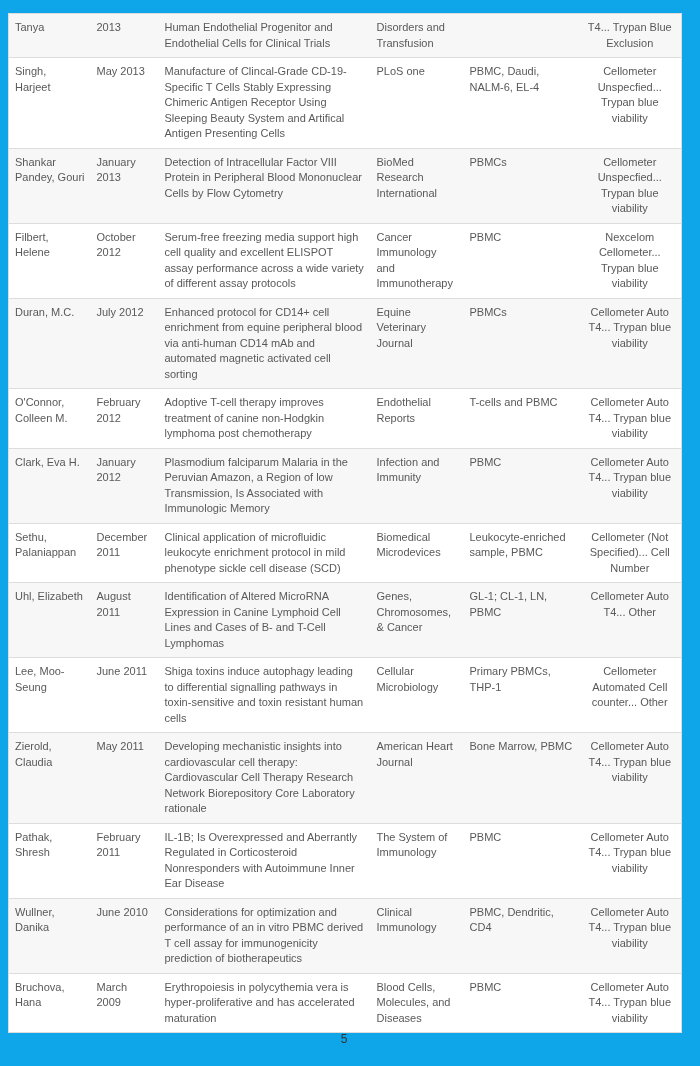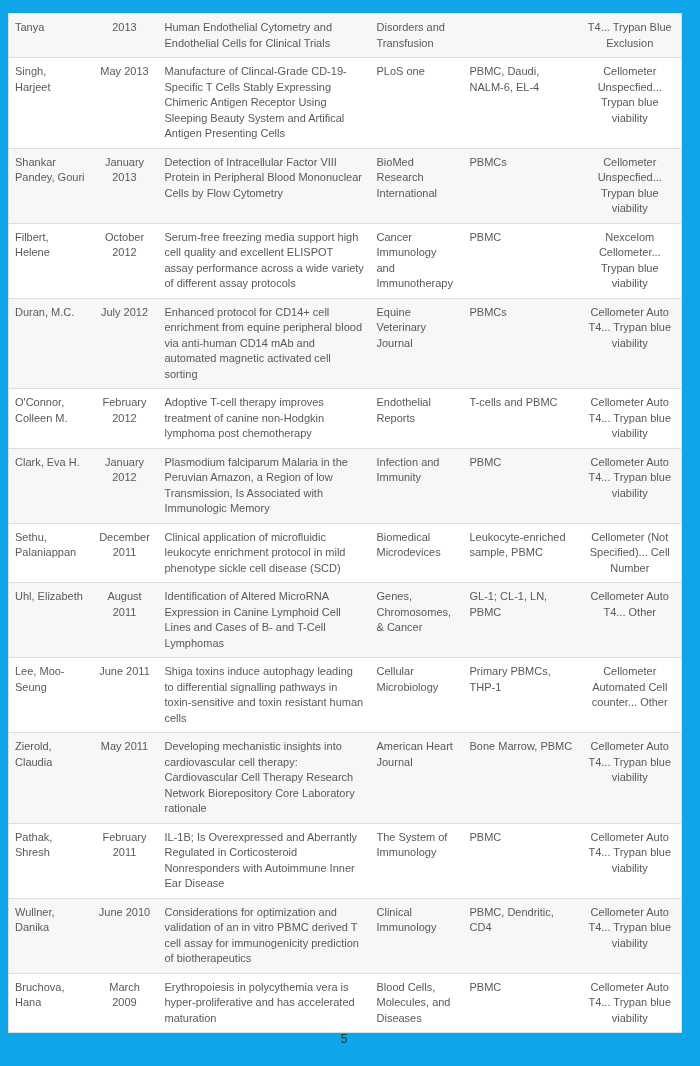--- a/index.html
+++ b/index.html
@@ -35,21 +35,21 @@
   }
   table.pub-table td {
     border-top: 1px solid #dddddd;
     vertical-align: top;
     padding: 6px 6px;
     word-wrap: break-word;
   }
   table.pub-table tr:nth-child(odd)  { background: #f7f7f7; }
   table.pub-table tr:nth-child(even) { background: #ffffff; }
   .col-author    { width: 82px;  }
-  .col-date      { width: 68px; text-align: center;  }
+  .col-date      { width: 68px;  }
   .col-title     { width: 212px; }
   .col-journal   { width: 93px;  }
   .col-cell_types{ width: 115px; }
   .col-method    { width: 103px; text-align: center; }
   .page-number {
     position: absolute;
     left: 0;
     top: 1032px;
     width: 688px;
     text-align: center;
@@ -67,21 +67,21 @@
       <col class="col-date">
       <col class="col-title">
       <col class="col-journal">
       <col class="col-cell_types">
       <col class="col-method">
     </colgroup>
     <tbody id="table-body">
         <tr>
           <td class="col-author">Tanya</td>
           <td class="col-date">2013</td>
-          <td class="col-title">Human Endothelial Cytometry and Endothelial Cells for Clinical Trials</td>
+          <td class="col-title">Human Endothelial Progenitor and Endothelial Cells for Clinical Trials</td>
           <td class="col-journal">Disorders and Transfusion</td>
           <td class="col-cell_types"></td>
           <td class="col-method">T4... Trypan Blue Exclusion</td>
         </tr>
         <tr>
           <td class="col-author">Singh, Harjeet</td>
           <td class="col-date">May 2013</td>
           <td class="col-title">Manufacture of Clincal-Grade CD-19-Specific T Cells Stably Expressing Chimeric Antigen Receptor Using Sleeping Beauty System and Artifical Antigen Presenting Cells</td>
           <td class="col-journal">PLoS one</td>
           <td class="col-cell_types">PBMC, Daudi, NALM-6, EL-4</td>
@@ -163,21 +163,21 @@
           <td class="col-author">Pathak, Shresh</td>
           <td class="col-date">February 2011</td>
           <td class="col-title">IL-1B; Is Overexpressed and Aberrantly Regulated in Corticosteroid Nonresponders with Autoimmune Inner Ear Disease</td>
           <td class="col-journal">The System of Immunology</td>
           <td class="col-cell_types">PBMC</td>
           <td class="col-method">Cellometer Auto T4... Trypan blue viability</td>
         </tr>
         <tr>
           <td class="col-author">Wullner, Danika</td>
           <td class="col-date">June 2010</td>
-          <td class="col-title">Considerations for optimization and validation of an in vitro PBMC derived T cell assay for immunogenicity prediction of biotherapeutics</td>
+          <td class="col-title">Considerations for optimization and performance of an in vitro PBMC derived T cell assay for immunogenicity prediction of biotherapeutics</td>
           <td class="col-journal">Clinical Immunology</td>
           <td class="col-cell_types">PBMC, Dendritic, CD4</td>
           <td class="col-method">Cellometer Auto T4... Trypan blue viability</td>
         </tr>
         <tr>
           <td class="col-author">Bruchova, Hana</td>
           <td class="col-date">March 2009</td>
           <td class="col-title">Erythropoiesis in polycythemia vera is hyper-proliferative and has accelerated maturation</td>
           <td class="col-journal">Blood Cells, Molecules, and Diseases</td>
           <td class="col-cell_types">PBMC</td>

